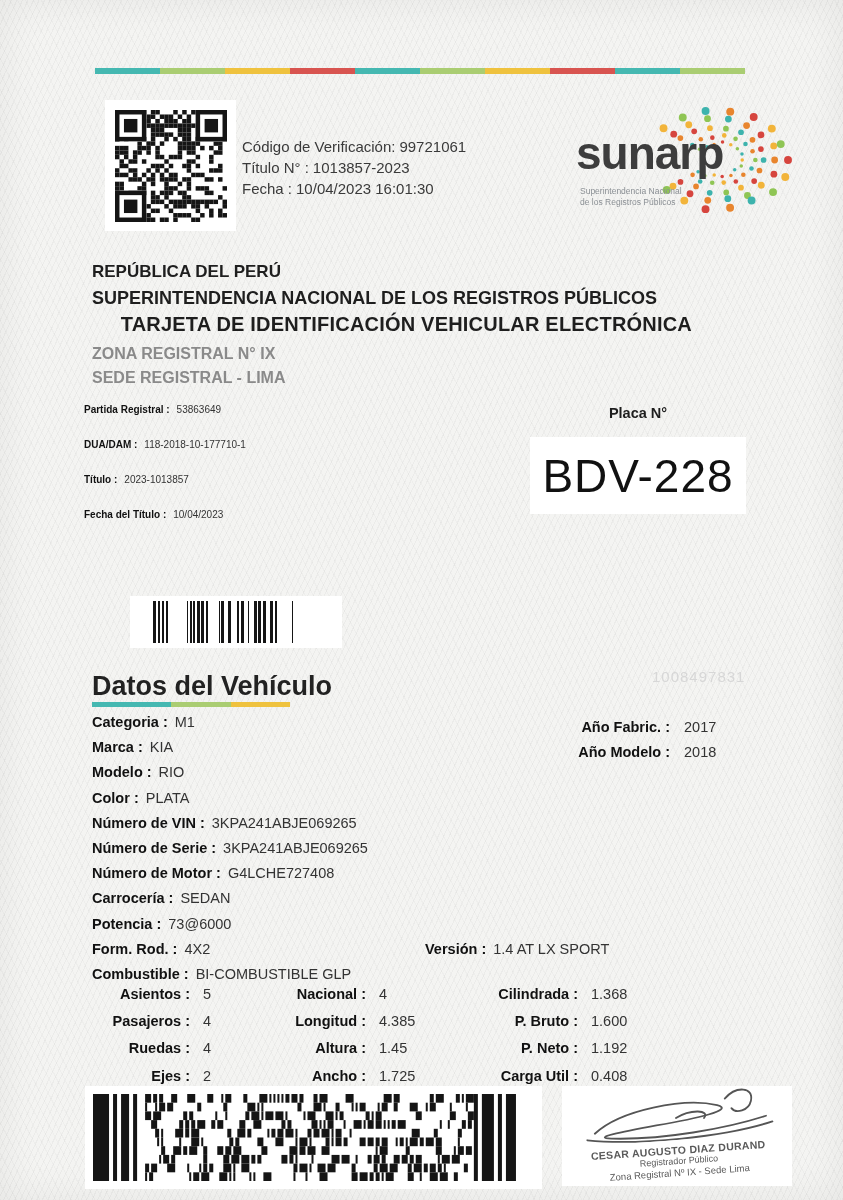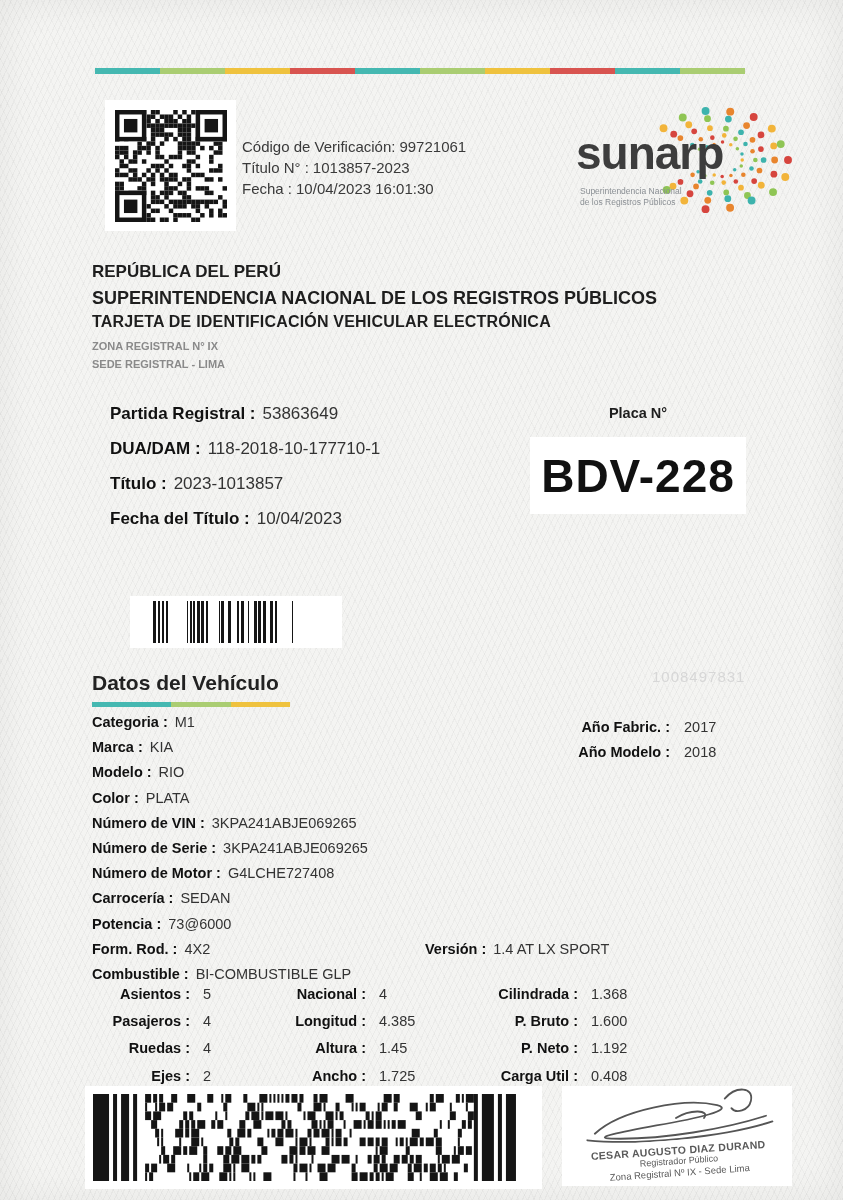--- a/index.html
+++ b/index.html
@@ -25,36 +25,36 @@
   .verify .vlabel{margin-right:4px;}
   
   .logo{left:568px;top:98px;width:230px;height:125px;}
   .logo-word{position:absolute;left:8px;top:28px;font-size:46px;font-weight:bold;color:#3d3d3d;letter-spacing:-1px;}
   .logo-tag{position:absolute;left:12px;top:88px;font-size:8.5px;color:#8a8f94;line-height:10.5px;}
   .burst{position:absolute;left:0;top:0;width:230px;height:125px;overflow:visible;}
   
   .titleblock{left:92px;top:262px;width:600px;}
   .t-country{font-size:17px;font-weight:bold;margin-bottom:6px;}
   .t-inst{font-size:18px;font-weight:bold;margin-bottom:4px;}
-  .t-doc{font-size:16px;font-weight:bold;letter-spacing:0.2px;margin-bottom:9px;}
-  .t-zone,.t-office{font-size:11px;font-weight:bold;color:#8a8a8a;margin-bottom:6px;}
-  
-  .registry{left:110px;top:404px;font-size:17px;}
+  .t-doc{font-size:20px;font-weight:bold;letter-spacing:0.2px;margin-bottom:9px;text-align:right;}
+  .t-zone,.t-office{font-size:16px;font-weight:bold;color:#8a8a8a;margin-bottom:6px;}
+  
+  .registry{left:84px;top:404px;font-size:10px;}
   .registry .row{height:35px;display:flex;align-items:flex-start;}
   .lbl{font-weight:bold;color:#111;margin-right:7px;white-space:nowrap;}
   .val{color:#333;white-space:nowrap;}
   
   .plate-label{left:530px;top:405px;width:216px;text-align:center;font-size:14.5px;font-weight:bold;}
   .plate-box{left:530px;top:437px;width:216px;height:77px;background:#fff;display:flex;align-items:center;justify-content:center;}
-  .plate-num{font-size:46px;font-weight:bold;color:#111;letter-spacing:1px;}
+  .plate-num{font-size:46px;font-weight:normal;color:#111;letter-spacing:1px;}
   
   .bc-box{left:130px;top:596px;width:212px;height:52px;background:#fff;display:flex;align-items:center;}
   .bc-box svg{margin-left:23px;width:148px;height:42px;}
   
-  .sec-title{left:92px;top:671px;font-size:21px;font-weight:bold;color:#222;}
+  .sec-title{left:92px;top:671px;font-size:27px;font-weight:bold;color:#222;}
   .sec-underline{left:92px;top:702px;width:198px;height:4.5px;}
   .watermark{left:652px;top:668px;font-size:15px;color:#d7d7d7;letter-spacing:1px;}
   
   .vfields{left:92px;top:714px;font-size:14.5px;}
   .vfields .row{height:25.2px;display:flex;align-items:flex-start;}
   .vfields-right{left:570px;top:714px;font-size:14.5px;}
   .vfields-right .row{height:25.2px;display:flex;align-items:center;}
   .vfields-right .lbl{display:inline-block;width:100px;text-align:right;}
   .version-field{left:425px;top:941px;font-size:14.5px;display:flex;}
   

